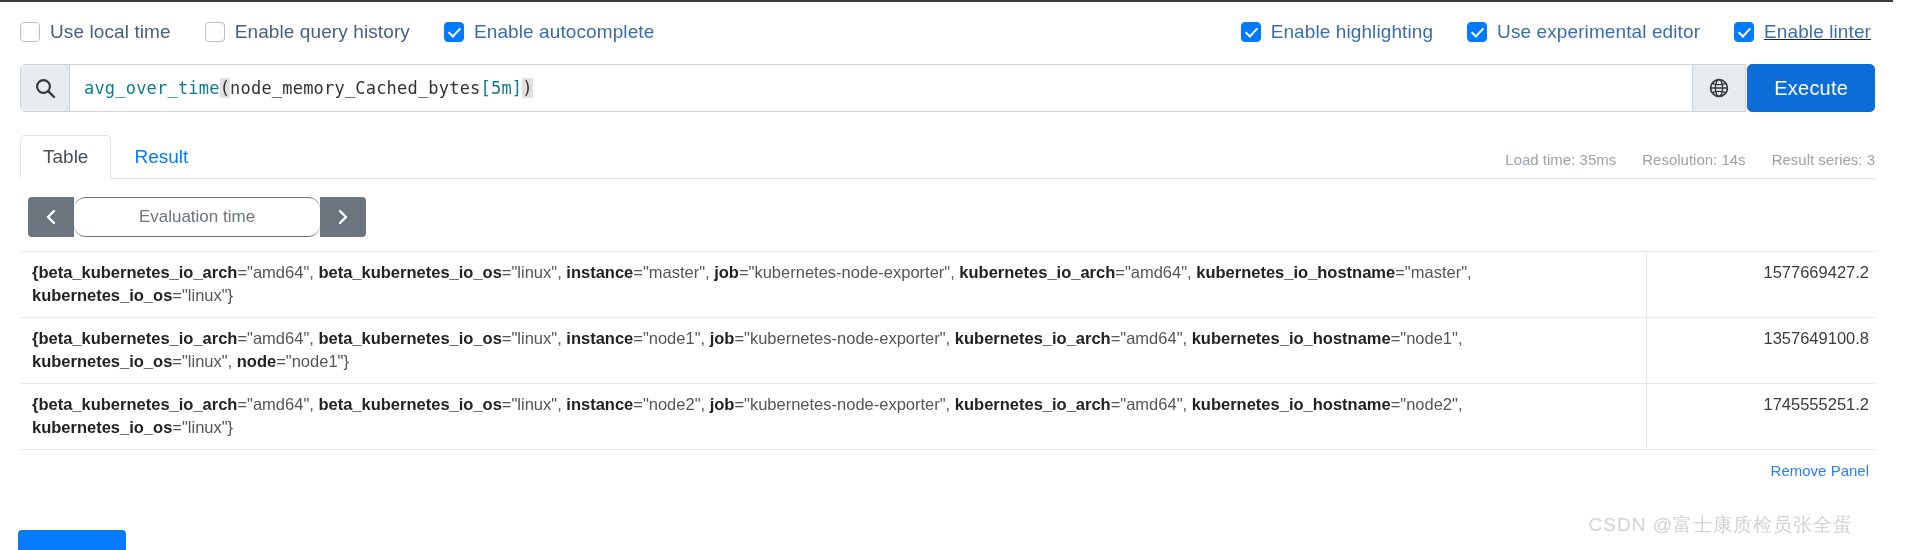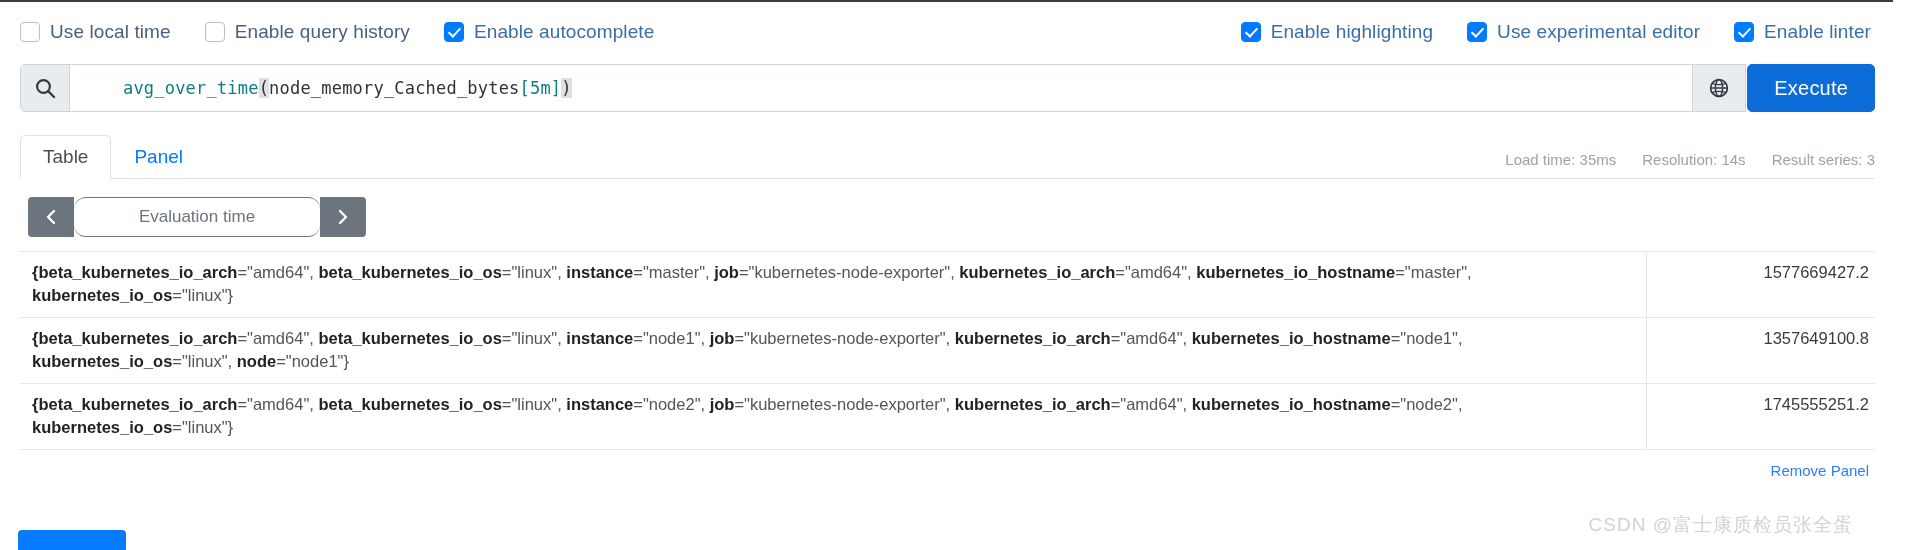--- a/index.html
+++ b/index.html
@@ -40,21 +40,21 @@
     align-items: center;
     margin-left: auto;
   }
   .check-item {
     display: flex;
     align-items: center;
     margin-right: 34px;
     cursor: pointer;
     white-space: nowrap;
   }
-  .opt-group-right .check-item:last-child { margin-right: 4px; }
+  .opt-group-right .check-item:last-child { margin-right: 4px; text-decoration: underline; }
 
   .cbox {
     width: 20px;
     height: 20px;
     border: 1px solid #b8bfc7;
     border-radius: 4px;
     background: #fff;
     box-sizing: border-box;
     margin-right: 10px;
     flex: 0 0 auto;
@@ -90,21 +90,20 @@
     height: 48px;
   }
   .input-group {
     display: flex;
     flex: 1 1 auto;
     border: 1px solid #ced4da;
     border-radius: 5px 0 0 5px;
     background: #fff;
     overflow: hidden;
     min-width: 0;
-    gap: 39px;
   }
   .addon-search {
     width: 48px;
     flex: 0 0 48px;
     background: #e9ecef;
     border-right: 1px solid #ced4da;
     display: flex;
     align-items: center;
     justify-content: center;
   }
@@ -356,21 +355,21 @@
         <line x1="2.6" y1="11" x2="19.4" y2="11" stroke="#343a40" stroke-width="1.5"></line>
         <path d="M4 6.4 Q11 9 18 6.4" fill="none" stroke="#343a40" stroke-width="1.3"></path>
         <path d="M4 15.6 Q11 13 18 15.6" fill="none" stroke="#343a40" stroke-width="1.3"></path>
       </svg>
     </div>
     <button class="btn-execute">Execute</button>
   </div>
 
   <div class="tabs-row">
     <div class="tab active">Table</div>
-    <div class="tab">Panel</div>
+    <div class="tab">Result</div>
     <div class="stats">
       <span>Load time: 35ms</span>
       <span>Resolution: 14s</span>
       <span>Result series: 3</span>
     </div>
   </div>
 
   <div class="eval-wrap">
     <div class="eval-btn">
       <svg width="14" height="18" viewBox="0 0 14 18" aria-hidden="true">

